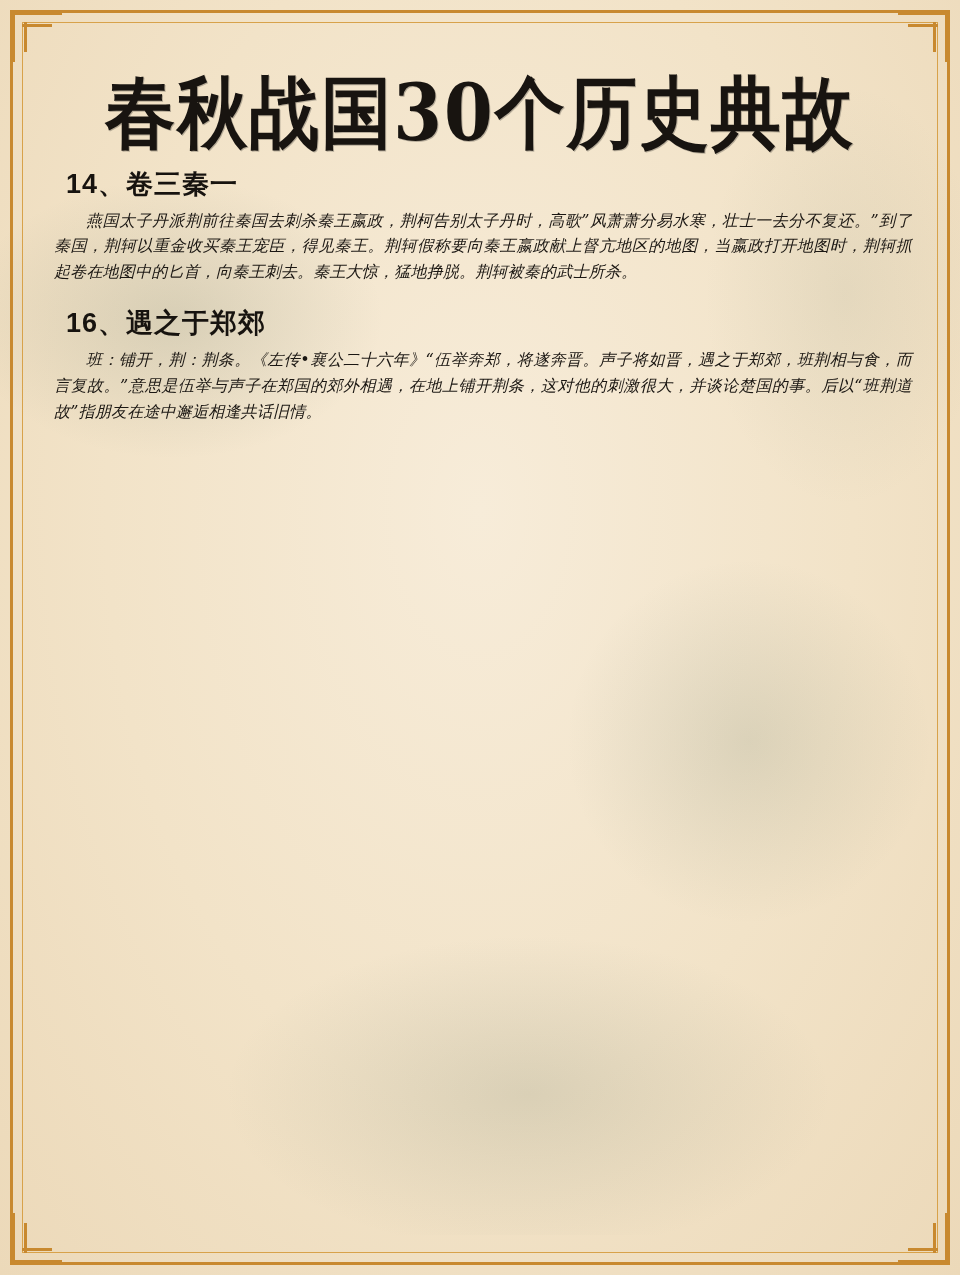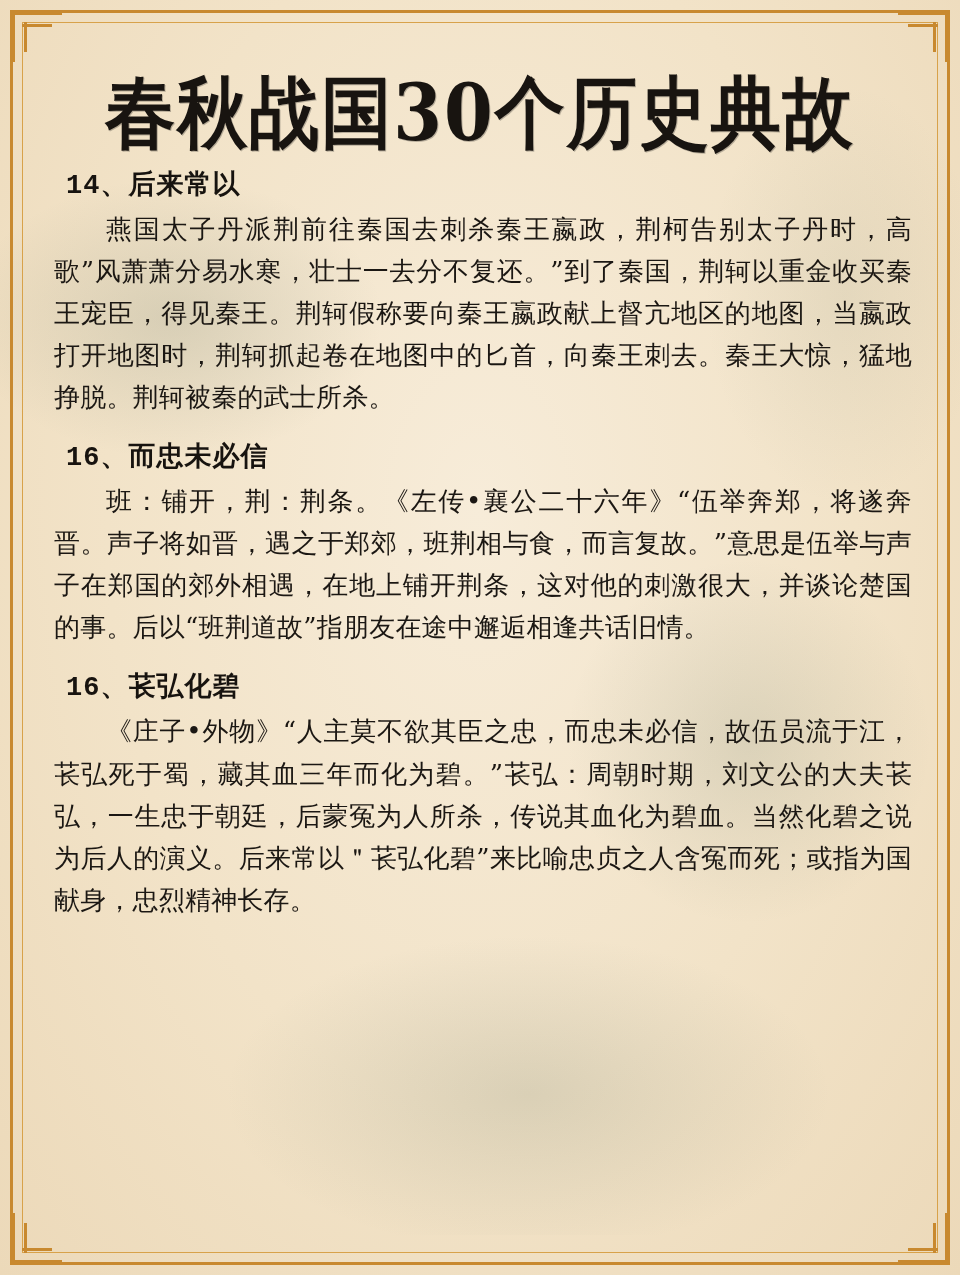--- a/index.html
+++ b/index.html
@@ -112,35 +112,36 @@
 
   .entry-heading {
     font-family: "DejaVu Sans", "Liberation Sans", sans-serif;
     font-weight: 700;
     font-size: 27px;
     color: #17130f;
     margin: 20px 0 6px 26px;
     letter-spacing: 1px;
   }
   .entry-heading .num {
-    font-family: Liberation Mono, monospace;
+    font-family: Liberation Sans, sans-serif;
     font-weight: 700;
     text-align: right;
   }
 
   .entry-body {
     font-family: "DejaVu Serif", "Liberation Serif", serif;
-    font-size: 26px;
+    font-size: 16px;
     line-height: 1.62;
     color: #1b1713;
     text-align: justify;
     text-justify: inter-character;
     text-indent: 2em;
     margin: 0 8px 0 14px;
     letter-spacing: 0.2px;
+    font-style: italic;
   }
 </style>
 </head>
 <body>
 
 <div class="page">
   <div class="page-bg-mountain"></div>
 
   <div class="border-outer"></div>
   <div class="border-inner"></div>
@@ -169,36 +170,30 @@
       <i class="h2"></i>
       <i class="v2"></i>
   </div>
 
   <div class="content">
 
     <h1 class="doc-title">春秋战国30个历史典故</h1>
 
     <div class="entry">
       <div class="entry-heading">
-        <span class="num">14、</span><span>后来常以</span>
+        <span class="num">14、</span><span>卷三秦一</span>
       </div>
       <p class="entry-body">燕国太子丹派荆前往秦国去刺杀秦王嬴政，荆柯告别太子丹时，高歌”风萧萧分易水寒，壮士一去分不复还。”到了秦国，荆轲以重金收买秦王宠臣，得见秦王。荆轲假称要向秦王嬴政献上督亢地区的地图，当嬴政打开地图时，荆轲抓起卷在地图中的匕首，向秦王刺去。秦王大惊，猛地挣脱。荆轲被秦的武士所杀。</p>
     </div>
 
     <div class="entry">
       <div class="entry-heading">
-        <span class="num">16、</span><span>而忠未必信</span>
+        <span class="num">16、</span><span>遇之于郑郊</span>
       </div>
       <p class="entry-body">班：铺开，荆：荆条。《左传•襄公二十六年》“伍举奔郑，将遂奔晋。声子将如晋，遇之于郑郊，班荆相与食，而言复故。”意思是伍举与声子在郑国的郊外相遇，在地上铺开荆条，这对他的刺激很大，并谈论楚国的事。后以“班荆道故”指朋友在途中邂逅相逢共话旧情。</p>
     </div>
 
-    <div class="entry">
-      <div class="entry-heading">
-        <span class="num">16、</span><span>苌弘化碧</span>
-      </div>
-      <p class="entry-body">《庄子•外物》“人主莫不欲其臣之忠，而忠未必信，故伍员流于江，苌弘死于蜀，藏其血三年而化为碧。”苌弘：周朝时期，刘文公的大夫苌弘，一生忠于朝廷，后蒙冤为人所杀，传说其血化为碧血。当然化碧之说为后人的演义。后来常以＂苌弘化碧”来比喻忠贞之人含冤而死；或指为国献身，忠烈精神长存。</p>
-    </div>
 
     <div class="entry">
     </div>
 
   </div>
 </div>
 
 </body></html>

